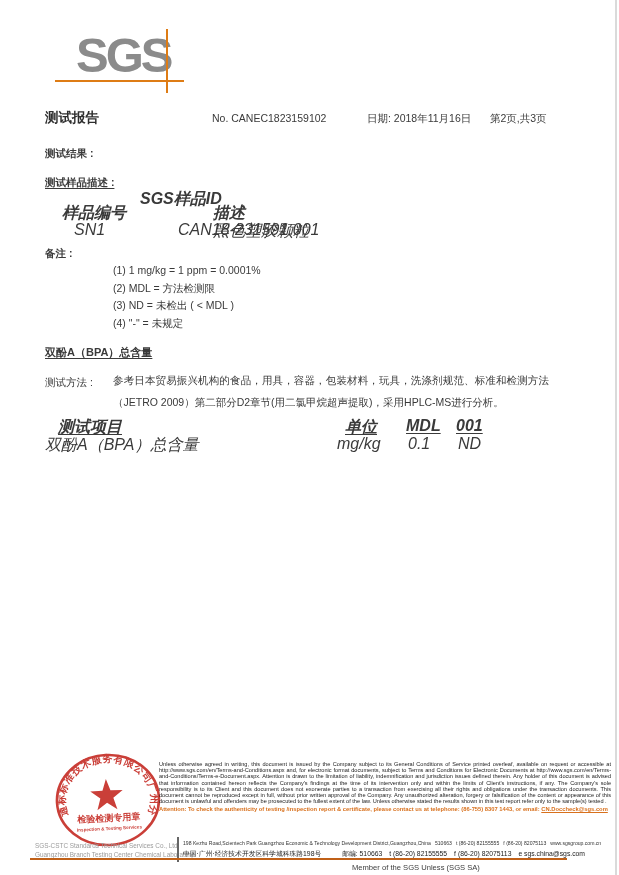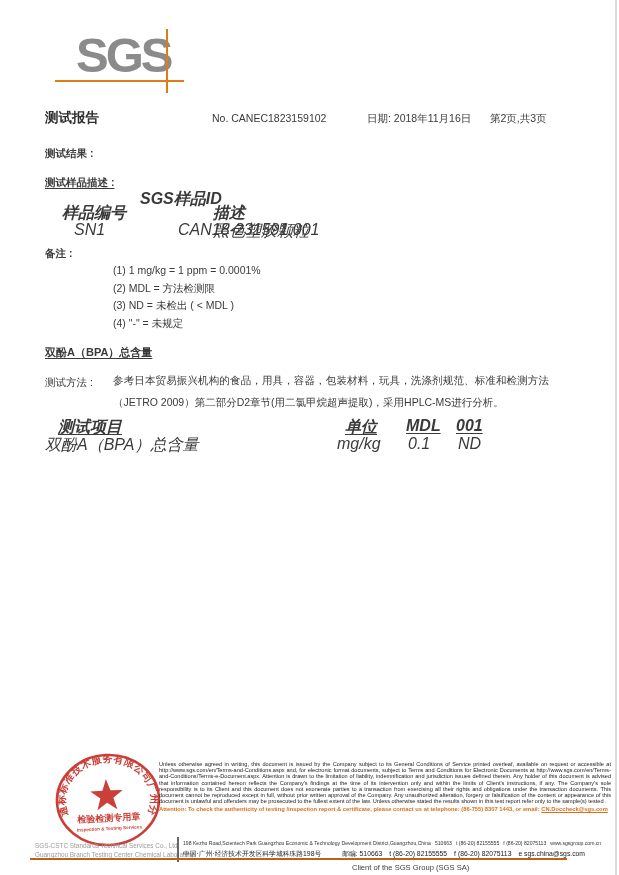--- a/index.html
+++ b/index.html
@@ -145,14 +145,14 @@
     </div>
     <div class="f-line f-line2">
       <span>中国·广州·经济技术开发区科学城科珠路198号</span>
       <span class="postal">邮编: 510663</span>
       <span>t (86-20) 82155555</span>
       <span>f (86-20) 82075113</span>
       <span>e  sgs.china@sgs.com</span>
     </div>
   </div>
   <div class="abs footer-orange-line"></div>
-  <div class="abs member-text">Client of the SGS Group (SGS SA)</div>
+  <div class="abs member-text">Member of the SGS Unless (SGS SA)</div>
 </div>
 
 </body></html>

